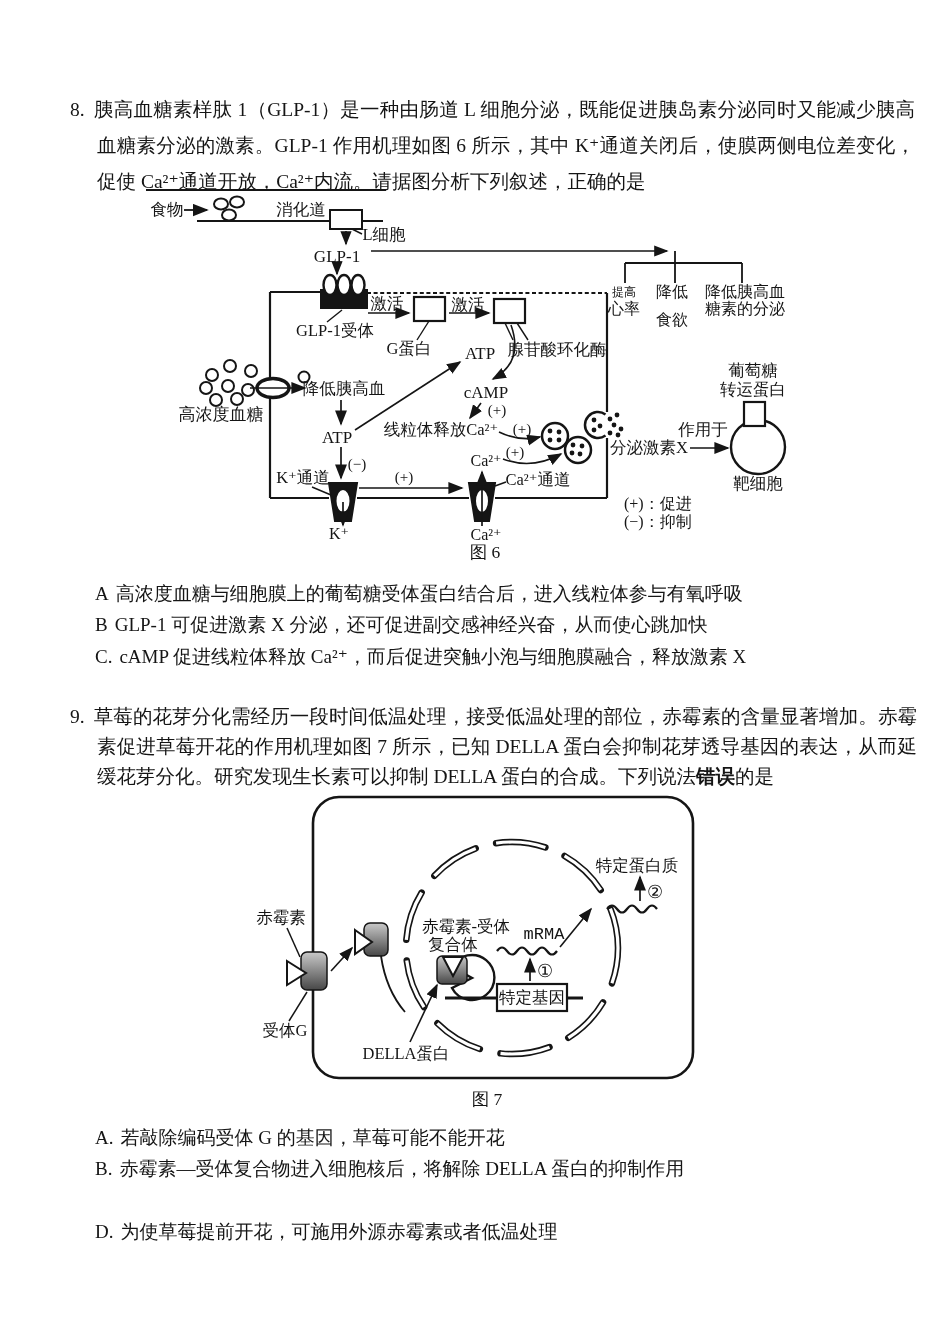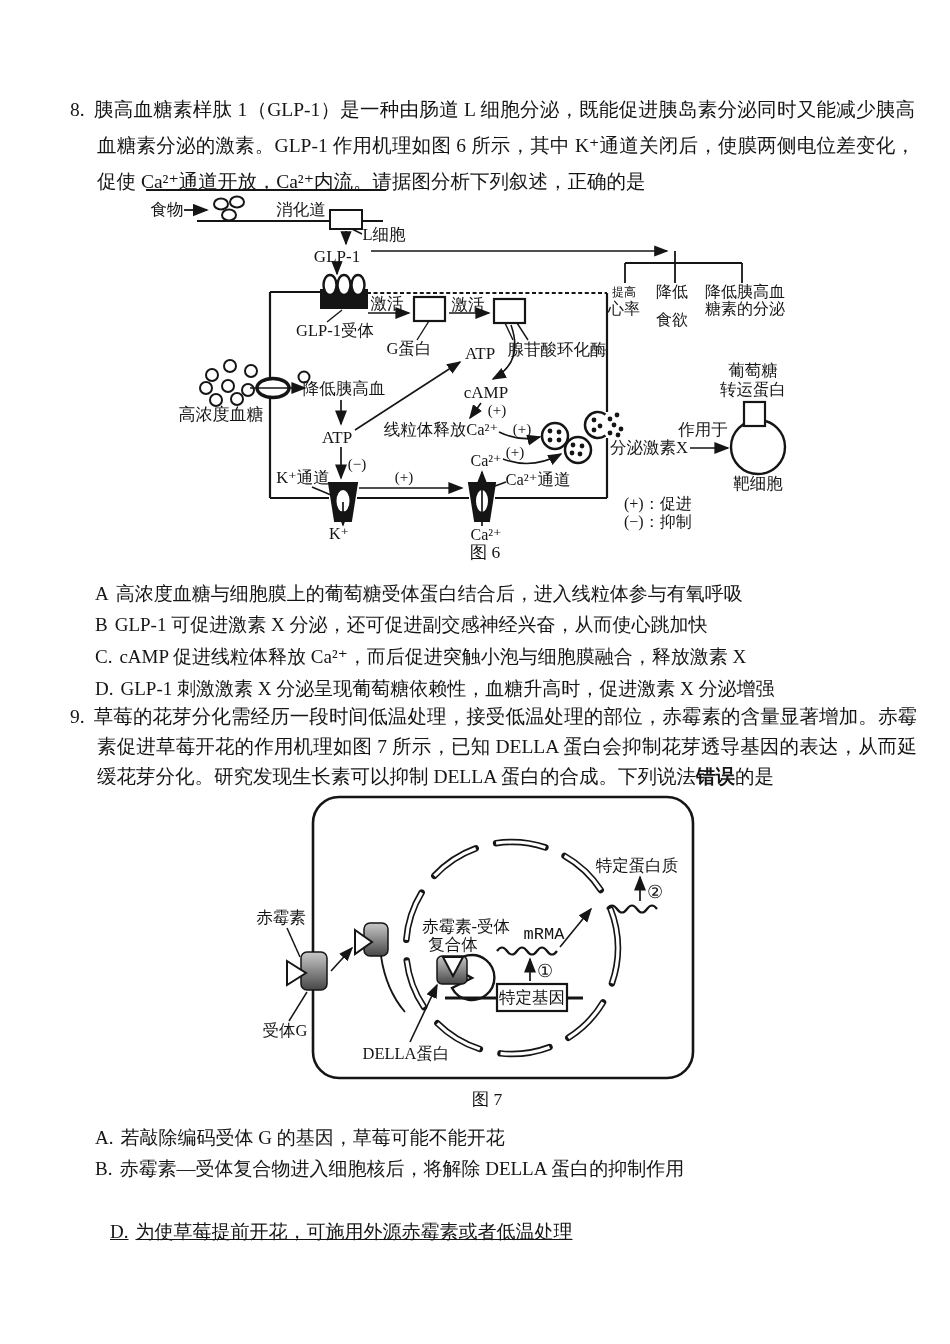--- a/index.html
+++ b/index.html
@@ -218,23 +218,20 @@
 
   <div class="opt" style="left:95px;top:581px;">
     <span class="optlabel">A</span><span>高浓度血糖与细胞膜上的葡萄糖受体蛋白结合后，进入线粒体参与有氧呼吸</span>
   </div>
   <div class="opt" style="left:95px;top:612px;">
     <span class="optlabel">B</span><span>GLP-1 可促进激素 X 分泌，还可促进副交感神经兴奋，从而使心跳加快</span>
   </div>
   <div class="opt" style="left:95px;top:644px;">
     <span class="optlabel">C.</span><span>cAMP 促进线粒体释放 Ca²⁺，而后促进突触小泡与细胞膜融合，释放激素 X</span>
   </div>
-  <div class="opt" style="left:95px;top:676px;">
-    <span class="optlabel">D.</span><span>GLP-1 刺激激素 X 分泌呈现葡萄糖依赖性，血糖升高时，促进激素 X 分泌增强</span>
-  </div>
 
   <div class="stem" style="left:70px;top:702px;width:820px;line-height:30px;">
     <span class="qnum">9.</span><span>草莓的花芽分化需经历一段时间低温处理，接受低温处理的部位，赤霉素的含量显著增加。赤霉素促进草莓开花的作用机理如图 7 所示，已知 DELLA 蛋白会抑制花芽透导基因的表达，从而延缓花芽分化。研究发现生长素可以抑制 DELLA 蛋白的合成。下列说法</span><span class="emph">错误</span><span>的是</span>
   </div>
 
   <svg style="left:230px;top:785px;" width="480" height="325" viewBox="230 785 480 325">
     <defs>
       <marker id="ah7" markerWidth="10" markerHeight="8" refX="8" refY="3.5" orient="auto">
         <path d="M0,0 L9,3.5 L0,7 Z" fill="#151515"></path>
       </marker>
@@ -313,17 +310,17 @@
   <div class="lbl" style="left:532px;top:998px;">特定基因</div>
   <div class="lbl" style="left:406px;top:1054px;">DELLA蛋白</div>
   <div class="lbl cap" style="left:487px;top:1100px;">图 7</div>
 
   <div class="opt" style="left:95px;top:1156px;">
     <span class="optlabel">B.</span><span>赤霉素—受体复合物进入细胞核后，将解除 DELLA 蛋白的抑制作用</span>
   </div>
   <div class="opt" style="left:95px;top:1125px;">
     <span class="optlabel">A.</span><span>若敲除编码受体 G 的基因，草莓可能不能开花</span>
   </div>
-  <div class="opt" style="left:110px;top:1219px;text-decoration:underline;">
+  <div class="opt" style="left:95px;top:1219px;">
     <span class="optlabel">D.</span><span>为使草莓提前开花，可施用外源赤霉素或者低温处理</span>
   </div>
 
 </div>
 
 </body></html>

